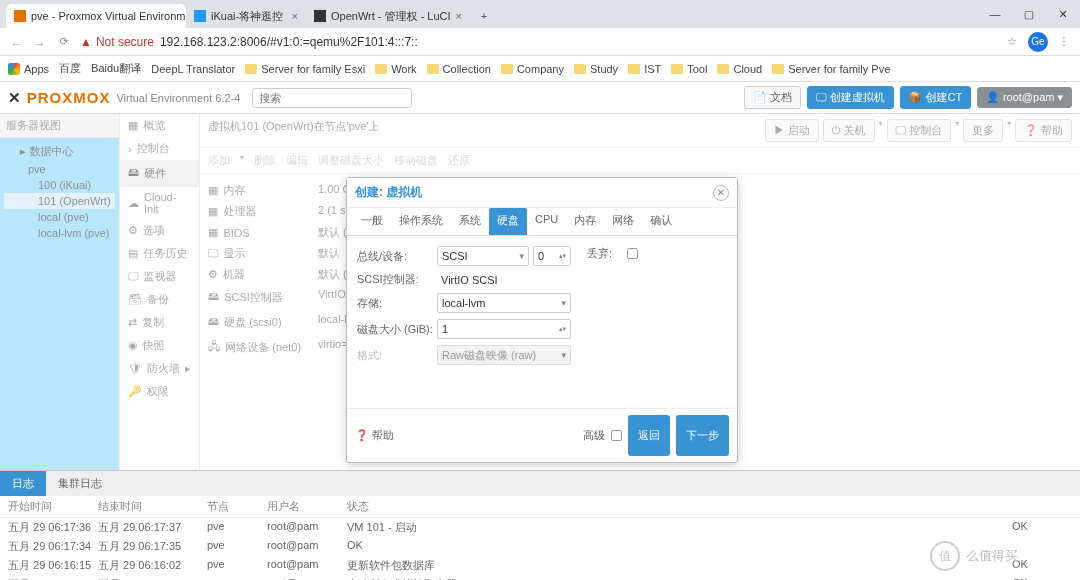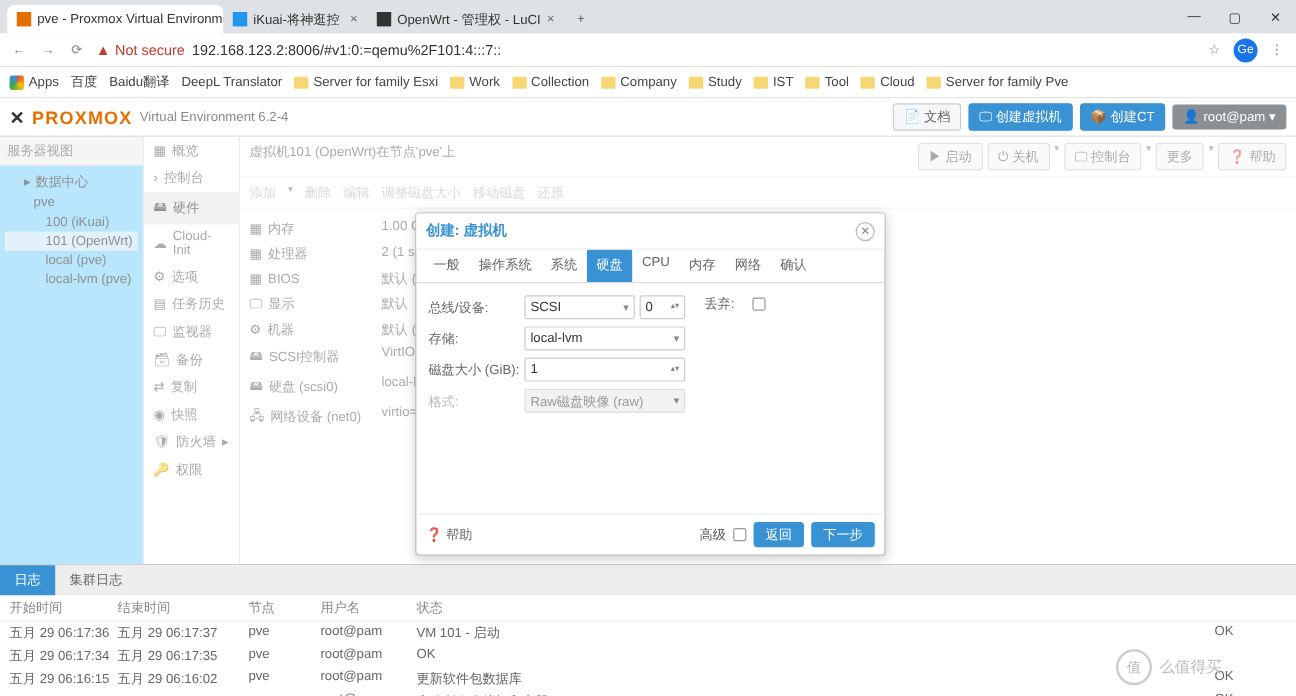--- a/index.html
+++ b/index.html
@@ -68,21 +68,21 @@
   .frow{display:flex;align-items:center;margin-bottom:6px;}
   .frow .lbl{width:80px;color:#666;font-size:11px;}
   .inp{flex:1;border:1px solid #ccc;height:20px;border-radius:2px;padding:0 4px;font-size:11px;color:#333;display:flex;align-items:center;justify-content:space-between;}
   .inp.dis{background:#f2f2f2;color:#999;border-color:#ddd;}
   .spin{width:38px;border:1px solid #ccc;height:20px;border-radius:2px;padding:0 4px;font-size:11px;color:#333;display:flex;align-items:center;justify-content:space-between;}
   .dd::after{content:"▾";color:#888;font-size:9px;}
   .sp::after{content:"▴▾";color:#888;font-size:7px;line-height:6px;white-space:pre;}
   .mftr{border-top:1px solid #eee;padding:6px 8px;display:flex;align-items:center;gap:6px;}
   .mftr .help{color:#666;}
   .chk{width:11px;height:11px;border:1px solid #999;border-radius:2px;}
-  .mbtn{border-radius:3px;padding:3px 10px;font-size:11px;}
+  .mbtn{border-radius:3px;padding:13px 10px;font-size:11px;}
   .mbtn.bl{background:#3892d4;color:#fff;}
   
   .wm{position:absolute;right:6px;bottom:6px;width:150px;height:36px;border-radius:18px;display:flex;align-items:center;color:#bbb;font-size:13px;gap:6px;padding-left:6px; text-shadow:0 0 2px #fff;}
   .wm .circ{width:30px;height:30px;border:2px solid #ccc;border-radius:50%;display:flex;align-items:center;justify-content:center;font-size:12px;color:#bbb;}
   .tri{font-size:8px;color:#888;}
 </style>
 </head>
 <body>
 
 <div class="chrome">
@@ -166,20 +166,21 @@
     </span>
   <span class="bm">
       <span class="fld"></span>
       <span>Server for family Pve</span>
     </span>
 </div>
 
 <div class="pveh">
   <span class="logo"><span class="x">✕</span> <span>PROXMOX</span></span>
   <span class="vlab">Virtual Environment 6.2-4</span>
+  <input class="search" placeholder="搜索" style="">
   <span style="flex:1"></span>
   <span class="hbtn">📄 文档</span>
   <span class="hbtn blue">🖵 创建虚拟机</span>
   <span class="hbtn blue">📦 创建CT</span>
   <span class="hbtn user">👤 root@pam ▾</span>
 </div>
 
 <div class="main">
   <div class="svcol">
     <div class="svhead">服务器视图</div>
@@ -344,20 +345,24 @@
           <span class="lbl">总线/设备:</span>
         <span class="inp dd">
             <span>SCSI</span>
           </span>
         <span style="width:4px"></span>
         <span class="spin sp">
             <span>0</span>
           </span>
       </div>
       <div class="frow">
+          <span class="lbl">SCSI控制器:</span>
+        <span style="flex:1;color:#333;padding-left:4px">VirtIO SCSI</span>
+      </div>
+      <div class="frow">
           <span class="lbl">存储:</span>
         <span class="inp dd">
             <span>local-lvm</span>
           </span>
       </div>
       <div class="frow">
           <span class="lbl">磁盘大小 (GiB):</span>
         <span class="inp sp">
             <span>1</span>
           </span>

